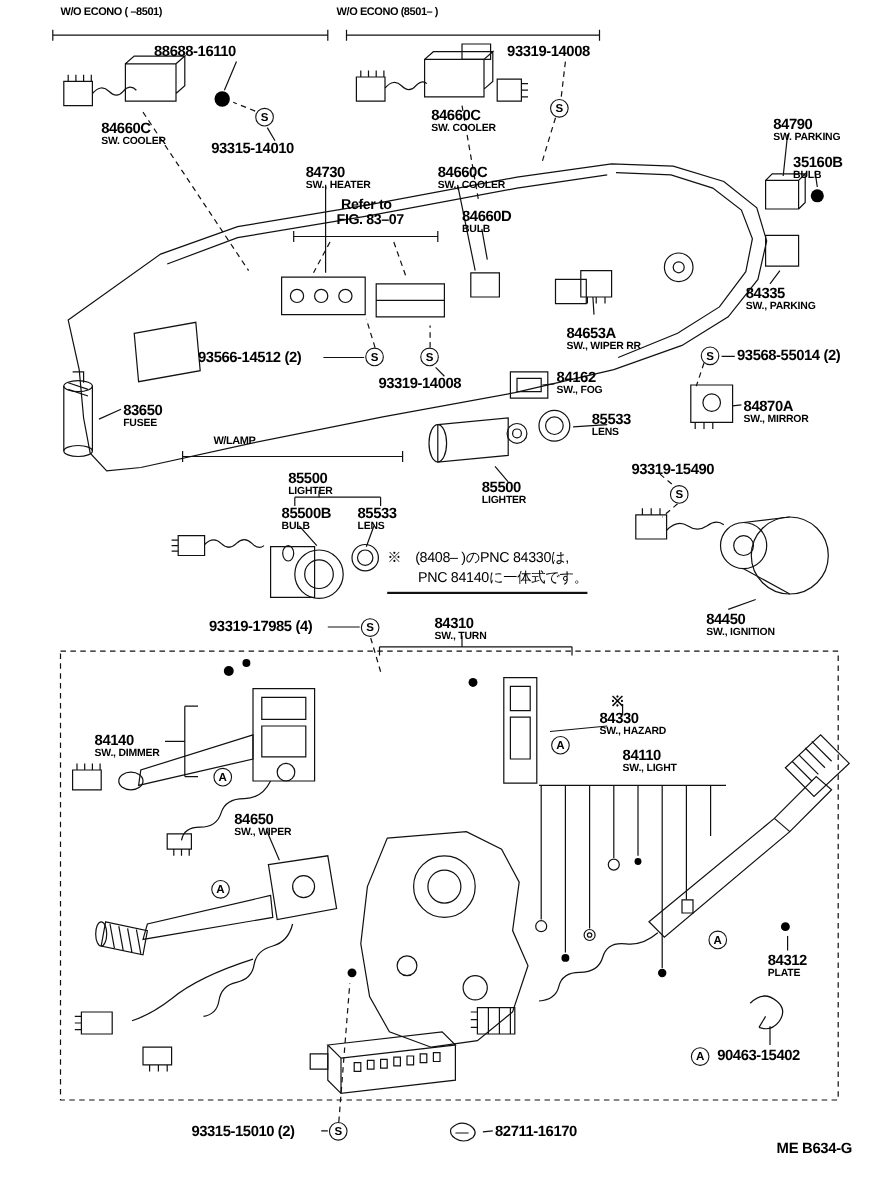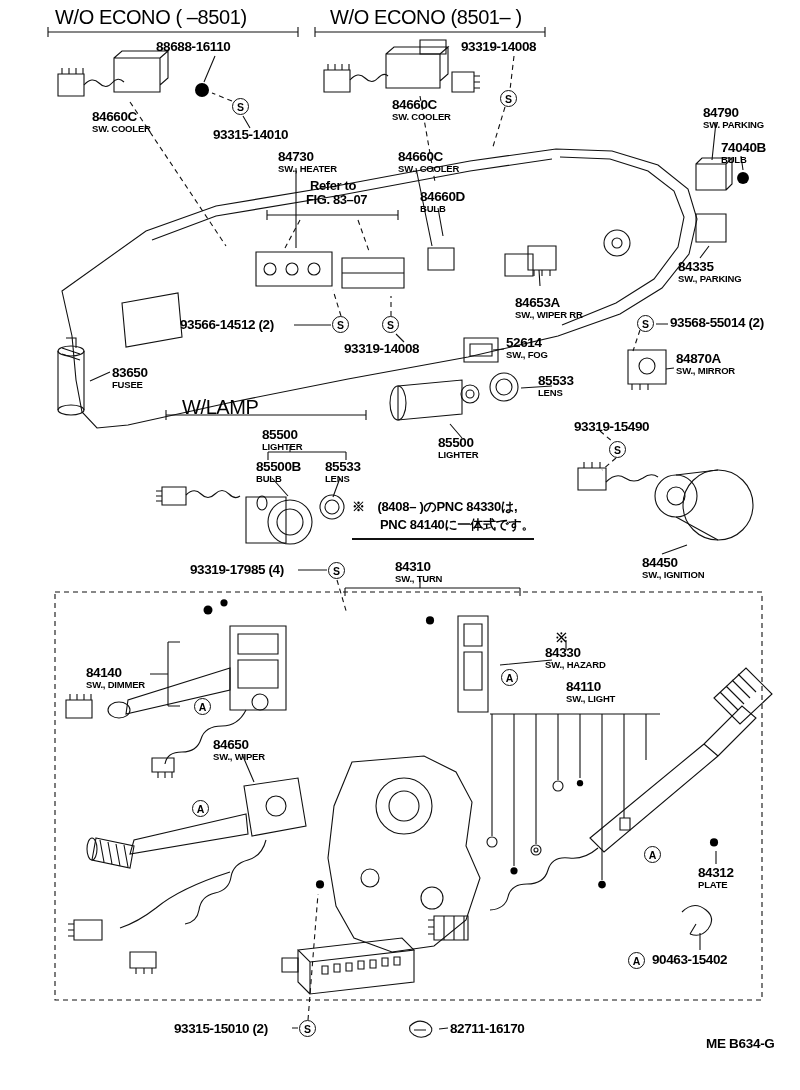--- a/index.html
+++ b/index.html
@@ -4,25 +4,25 @@
 <style>
   *{margin:0;padding:0;box-sizing:border-box}
   html,body{width:800px;height:1090px}
   body{position:relative;background:#fff;font-family:"Liberation Sans",sans-serif;color:#000;overflow:hidden}
   svg.art{position:absolute;left:0;top:0}
   .ln{stroke:#111;stroke-width:1.1;fill:none}
   .lnd{stroke:#111;stroke-width:1.1;fill:none;stroke-dasharray:5 4}
   .lbl{position:absolute;line-height:1.04;white-space:nowrap}
   .lbl .p{display:block;font-weight:bold;font-size:13.5px;letter-spacing:-0.4px}
   .lbl .d{display:block;font-weight:bold;font-size:9.5px;letter-spacing:-0.2px}
-  .hdr{position:absolute;font-weight:normal;font-size:20px;letter-spacing:-0.4px;white-space:nowrap}
+  .hdr{position:absolute;font-weight:bold;font-size:10px;letter-spacing:-0.4px;white-space:nowrap}
   .hdr2{position:absolute;font-weight:bold;font-size:13px;letter-spacing:-0.4px;white-space:nowrap}
   .mk{position:absolute;width:17px;height:17px;border:1.7px solid #111;border-radius:50%;
       display:flex;align-items:center;justify-content:center;font-size:10.5px;font-weight:bold;background:#fff;z-index:5}
-  .note{position:absolute;font-weight:bold;font-size:13px;letter-spacing:-0.3px;border-bottom:2px solid #111;padding-bottom:4px;white-space:nowrap}
+  .note{position:absolute;font-weight:normal;font-size:13px;letter-spacing:-0.3px;border-bottom:2px solid #111;padding-bottom:4px;white-space:nowrap}
   .refmark{position:absolute;font-weight:bold;font-size:13px}
   .footer{position:absolute;font-weight:bold;font-size:13.5px;letter-spacing:-0.3px}
 </style>
 </head>
 <body>
 
 <svg class="art" width="800" height="1090" viewBox="0 0 800 1090">
   <defs>
     <g id="screw">
         <circle cx="0" cy="-4" r="4.5"></circle>
@@ -154,54 +154,54 @@
   <path class="ln" d="M298,950 L402,938 L414,950 L310,962 Z M310,962 L414,950 V982 L310,994 Z M298,950 V982 L310,994"></path>
   <path class="ln" d="M322,966 h6 v8 h-6 Z M334,964 h6 v8 h-6 Z M346,963 h6 v8 h-6 Z M358,961 h6 v8 h-6 Z M370,960 h6 v8 h-6 Z M382,958 h6 v8 h-6 Z M394,957 h6 v8 h-6 Z M282,958 h16 v14 h-16 Z"></path>
   <path class="ln" d="M410,1026 q8,-8 17,-3 q8,5 3,11 q-8,6 -16,1 q-6,-4 -4,-9 Z M414,1030 h12"></path>
 
   <path class="ln" d="M215,56 L204,82 M250,128 L243,116 M716,122 L712,160 M741,156 L743,170 M296,168 V248 M416,168 L432,246 M438,208 L443,236 M700,258 L709,246 M540,286 L539,270 M294,325 H331 M668,324 H656 M110,372 L90,381 M404,342 L396,334 M504,349 L493,350 M552,386 L521,388 M674,368 L666,369 M272,478 L288,496 M340,478 L333,497 M462,438 L450,424 M662,554 L687,545 M298,570 H327 M552,660 L500,665 M242,754 L254,782 M716,864 V851 M700,950 V933 M292,1028 H298 M448,1028 L439,1029 M566,640 V650"></path>
 
   <path class="lnd" d="M514,56 L510,90 M505,107 L492,150 M232,101 L212,93 M130,102 L226,246 M420,96 L435,182 M300,220 L285,248 M358,220 L370,254 M341,316 L333,290 M391,316 V296 M640,330 L633,351 M600,431 L613,442 M616,458 L602,470 M337,580 L347,614 M308,1020 L318,894"></path>
 </svg>
 
 <div class="hdr" style="left:55px;top:6px">W/O ECONO (         –8501)</div>
-<div class="hdr" style="left:330px;top:6px">W/O ECONO (8501–         )</div>
-<div class="hdr" style="left:182px;top:396px">W/LAMP</div>
+<div class="hdr" style="left:306px;top:6px">W/O ECONO (8501–         )</div>
+<div class="hdr" style="left:194px;top:396px">W/LAMP</div>
 <div class="hdr2" style="left:310px;top:178px">Refer to</div>
 <div class="hdr2" style="left:306px;top:192px">FIG. 83–07</div>
 
 <div class="note" style="left:352px;top:498px">
   <div>※　(8408–          )のPNC 84330は,</div>
   <div style="padding-left:28px">PNC 84140に一体式です。</div>
 </div>
 <div class="refmark" style="left:556px;top:628px">※</div>
 
-<div class="lbl" style="left:156px;top:40px">
+<div class="lbl" style="left:140px;top:40px">
     <span class="p">88688-16110</span>
   </div>
 <div class="lbl" style="left:92px;top:110px">
     <span class="p">84660C</span>
     <span class="d">SW. COOLER</span>
   </div>
-<div class="lbl" style="left:213px;top:128px">
+<div class="lbl" style="left:192px;top:128px">
     <span class="p">93315-14010</span>
   </div>
 <div class="lbl" style="left:461px;top:40px">
     <span class="p">93319-14008</span>
   </div>
 <div class="lbl" style="left:392px;top:98px">
     <span class="p">84660C</span>
     <span class="d">SW. COOLER</span>
   </div>
 <div class="lbl" style="left:703px;top:106px">
     <span class="p">84790</span>
     <span class="d">SW. PARKING</span>
   </div>
 <div class="lbl" style="left:721px;top:141px">
-    <span class="p">74040B</span>
+    <span class="p">35160B</span>
     <span class="d">BULB</span>
   </div>
 <div class="lbl" style="left:278px;top:150px">
     <span class="p">84730</span>
     <span class="d">SW., HEATER</span>
   </div>
 <div class="lbl" style="left:398px;top:150px">
     <span class="p">84660C</span>
     <span class="d">SW., COOLER</span>
   </div>
@@ -224,24 +224,24 @@
     <span class="p">93568-55014 (2)</span>
   </div>
 <div class="lbl" style="left:112px;top:366px">
     <span class="p">83650</span>
     <span class="d">FUSEE</span>
   </div>
 <div class="lbl" style="left:344px;top:342px">
     <span class="p">93319-14008</span>
   </div>
 <div class="lbl" style="left:506px;top:336px">
-    <span class="p">52614</span>
+    <span class="p">84162</span>
     <span class="d">SW., FOG</span>
   </div>
-<div class="lbl" style="left:676px;top:352px">
+<div class="lbl" style="left:676px;top:363px">
     <span class="p">84870A</span>
     <span class="d">SW., MIRROR</span>
   </div>
 <div class="lbl" style="left:538px;top:374px">
     <span class="p">85533</span>
     <span class="d">LENS</span>
   </div>
 <div class="lbl" style="left:262px;top:428px">
     <span class="p">85500</span>
     <span class="d">LIGHTER</span>

